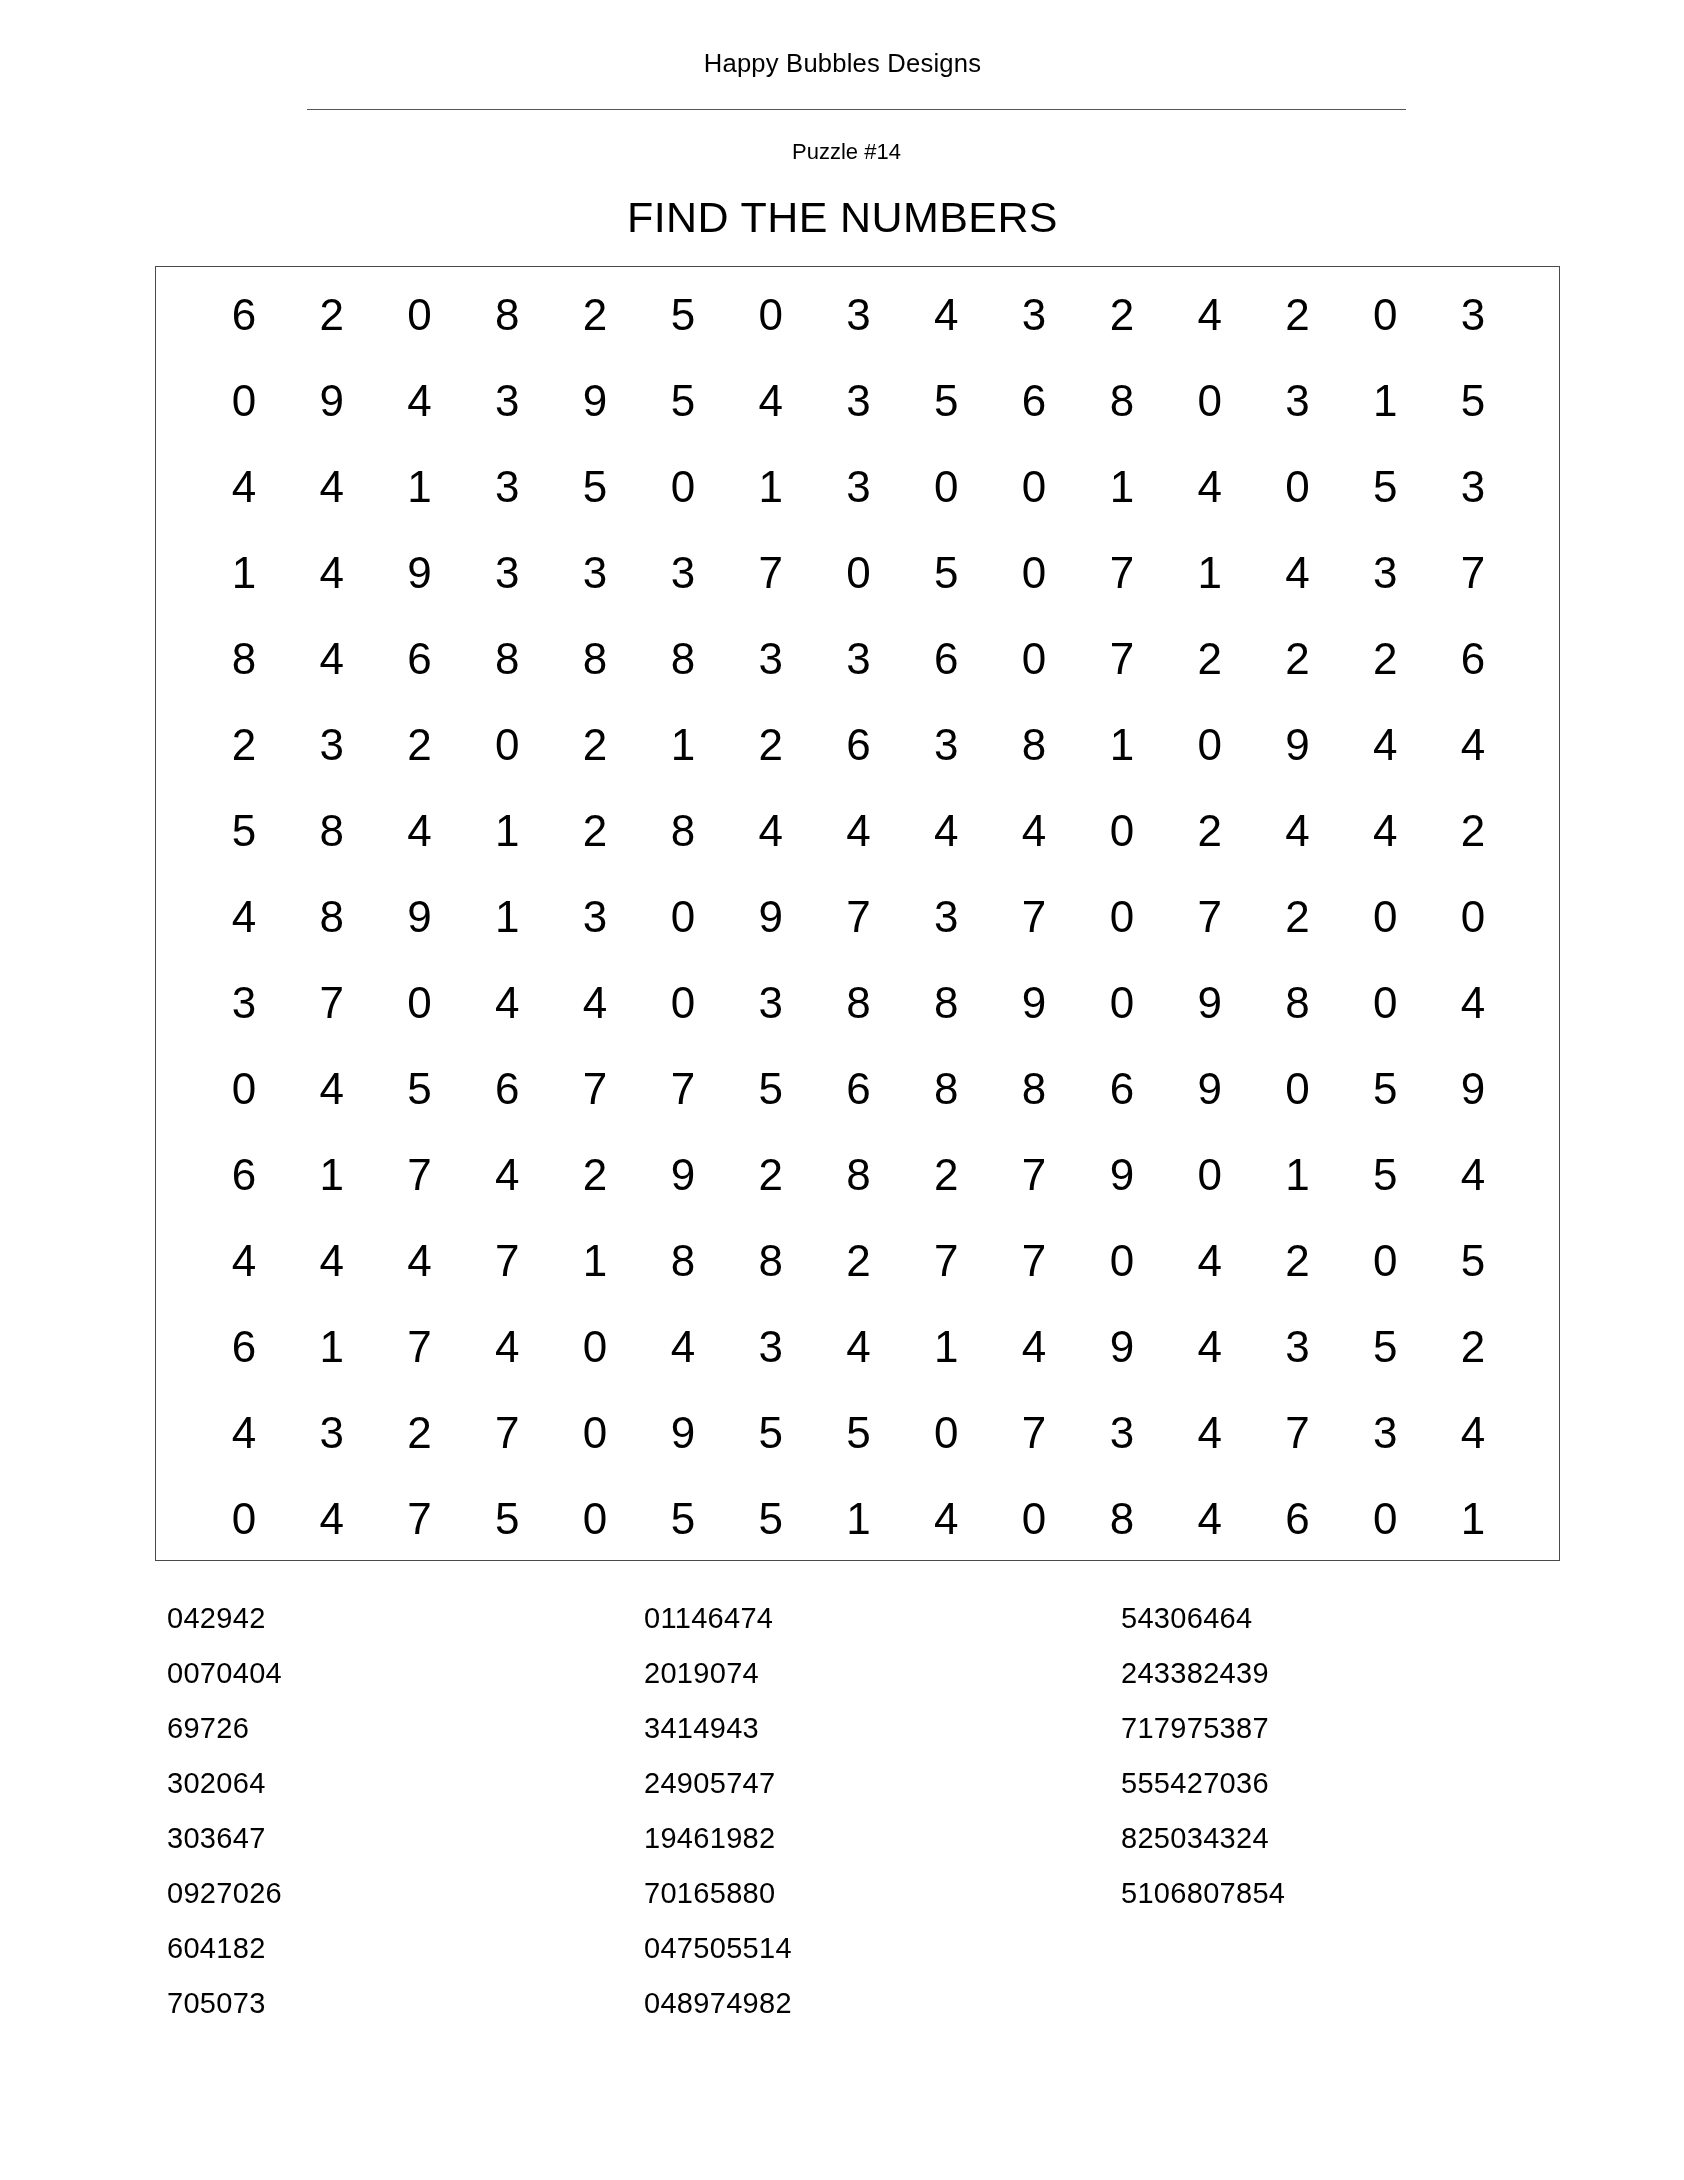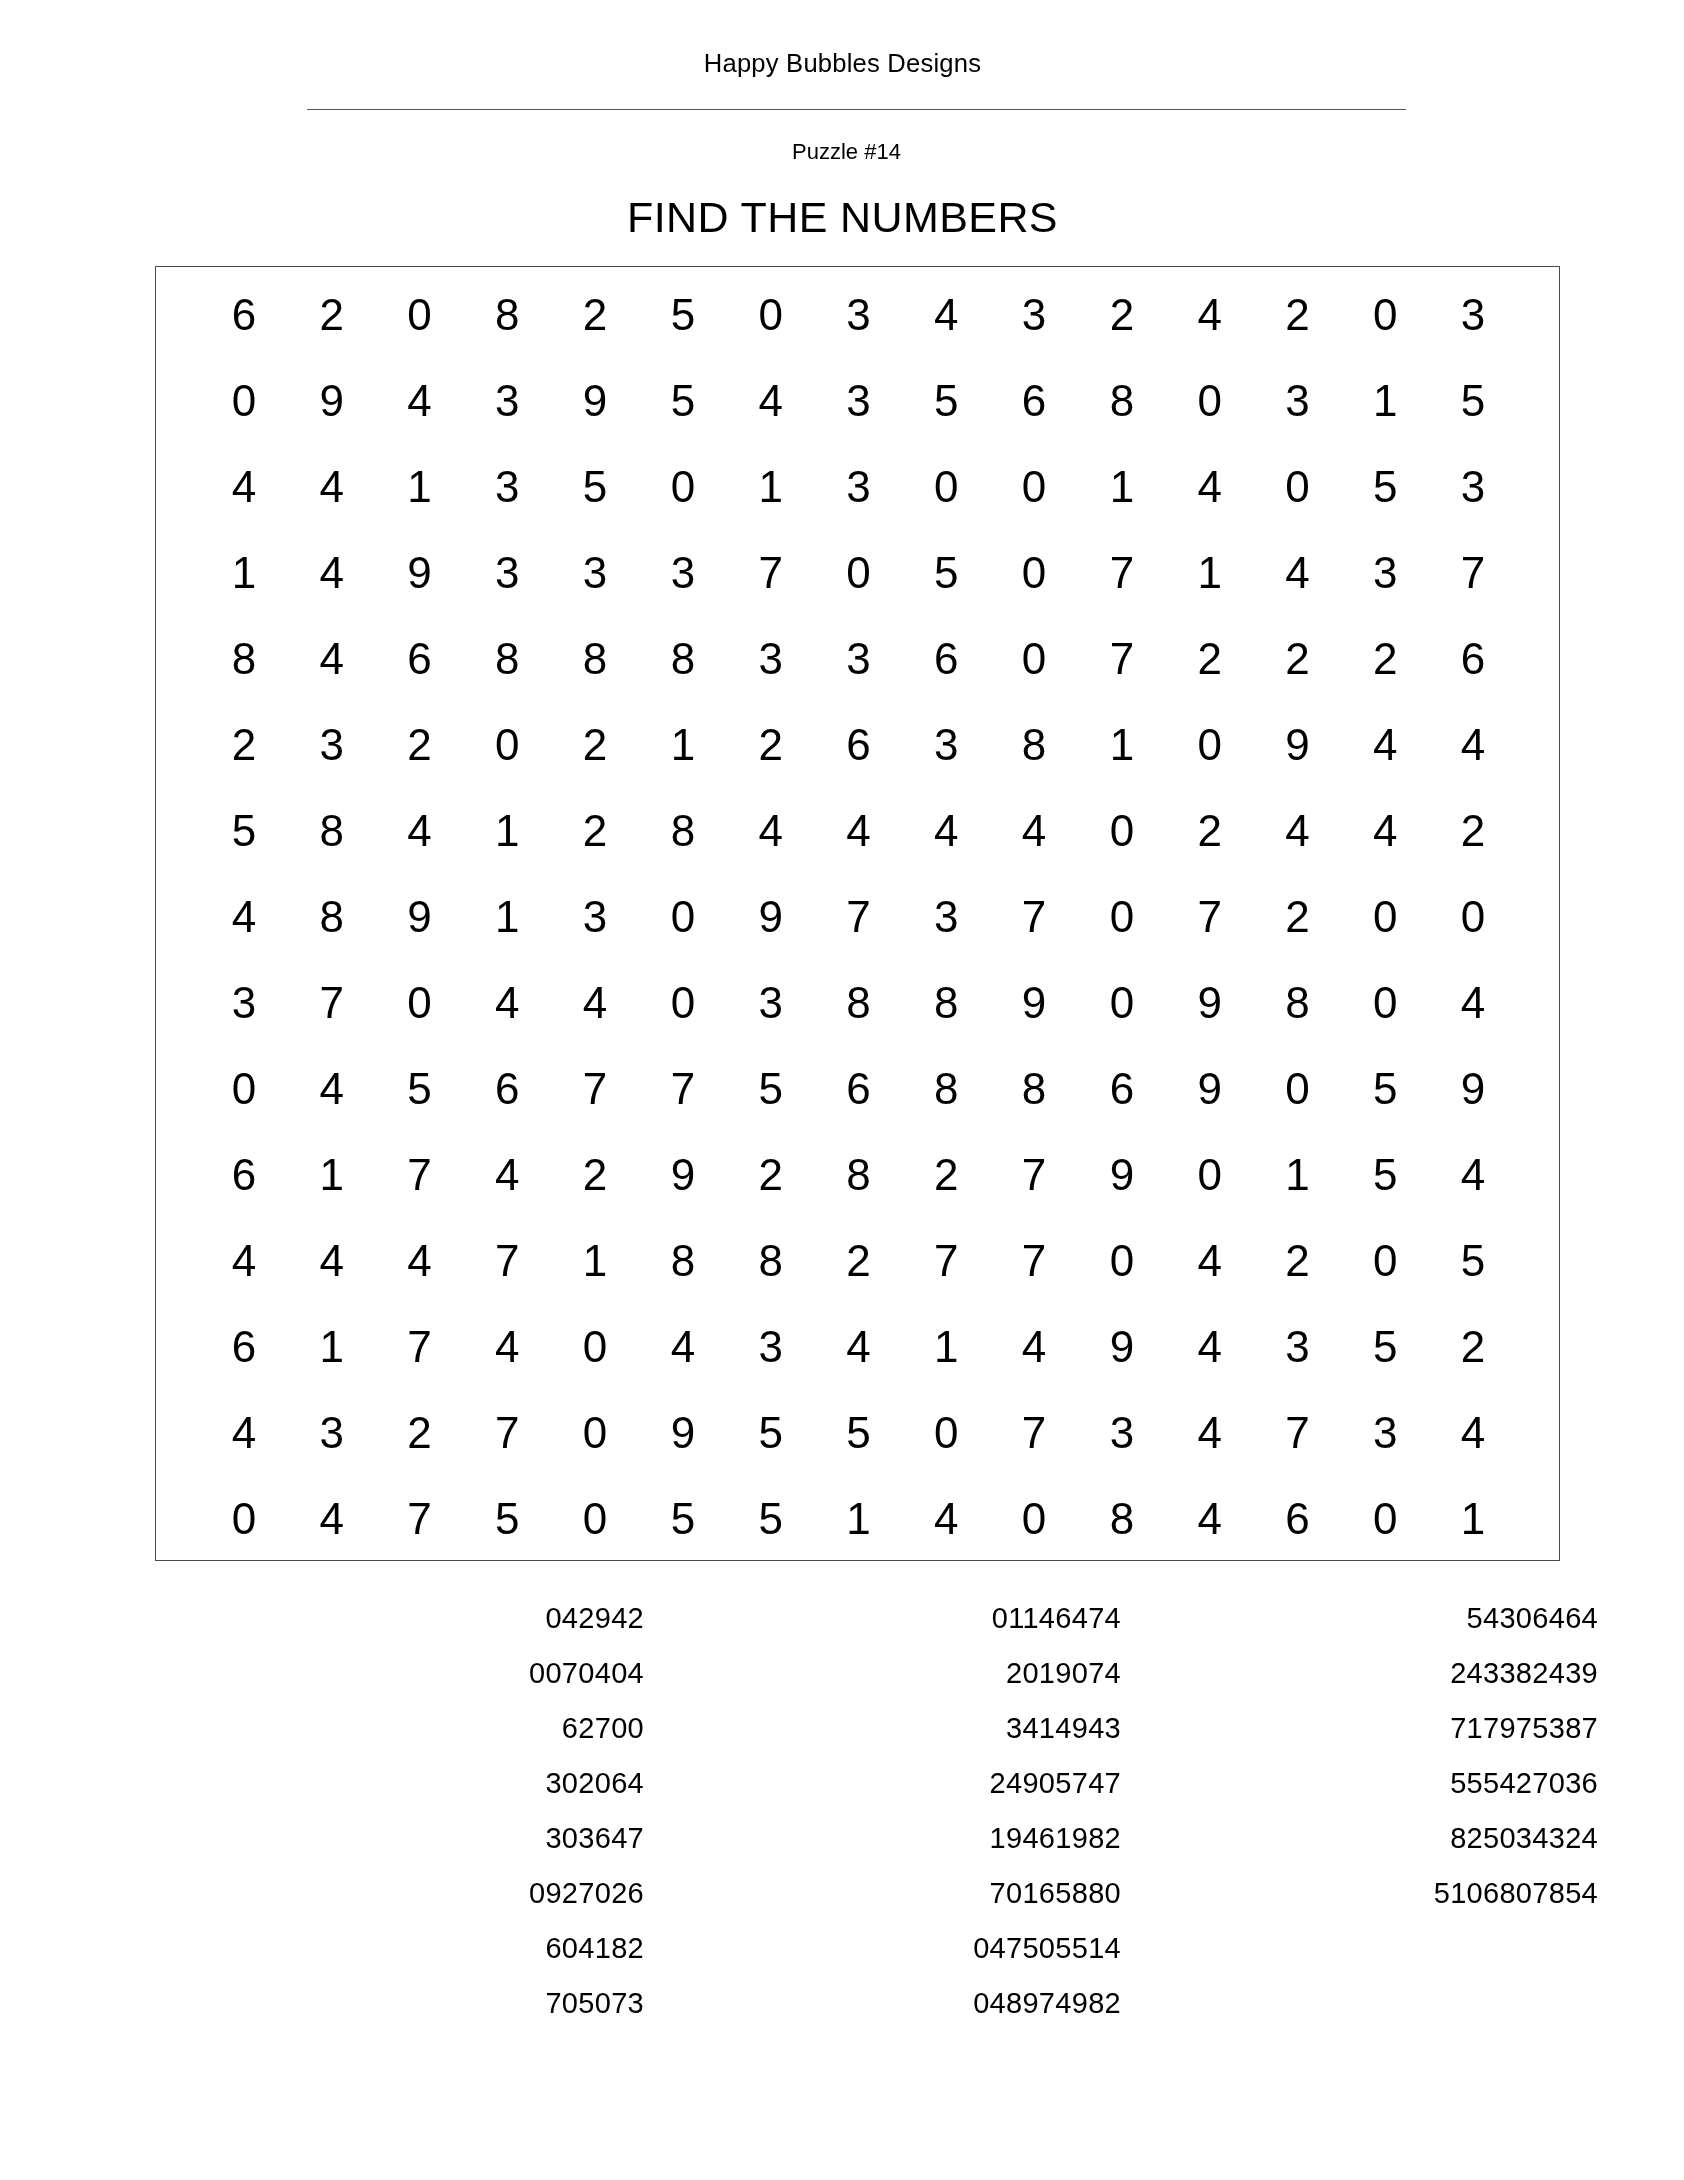--- a/index.html
+++ b/index.html
@@ -96,21 +96,20 @@
     position: absolute;
     left: 167px;
     top: 1591px;
     width: 1448px;
     display: flex;
     gap: 0;
   }
 
   .word-col {
     width: 477px;
-    text-align: right;
   }
 
   .word-item {
     font-size: 29px;
     line-height: 55px;
     letter-spacing: 0.3px;
     white-space: nowrap;
   }
 </style>
 </head>
@@ -353,21 +352,21 @@
         <div class="grid-cell">6</div>
         <div class="grid-cell">0</div>
         <div class="grid-cell">1</div>
       </div>
   </div>
 
   <div class="word-list">
       <div class="word-col">
         <div class="word-item">042942</div>
         <div class="word-item">0070404</div>
-        <div class="word-item">62700</div>
+        <div class="word-item">69726</div>
         <div class="word-item">302064</div>
         <div class="word-item">303647</div>
         <div class="word-item">0927026</div>
         <div class="word-item">604182</div>
         <div class="word-item">705073</div>
       </div>
       <div class="word-col">
         <div class="word-item">01146474</div>
         <div class="word-item">2019074</div>
         <div class="word-item">3414943</div>

